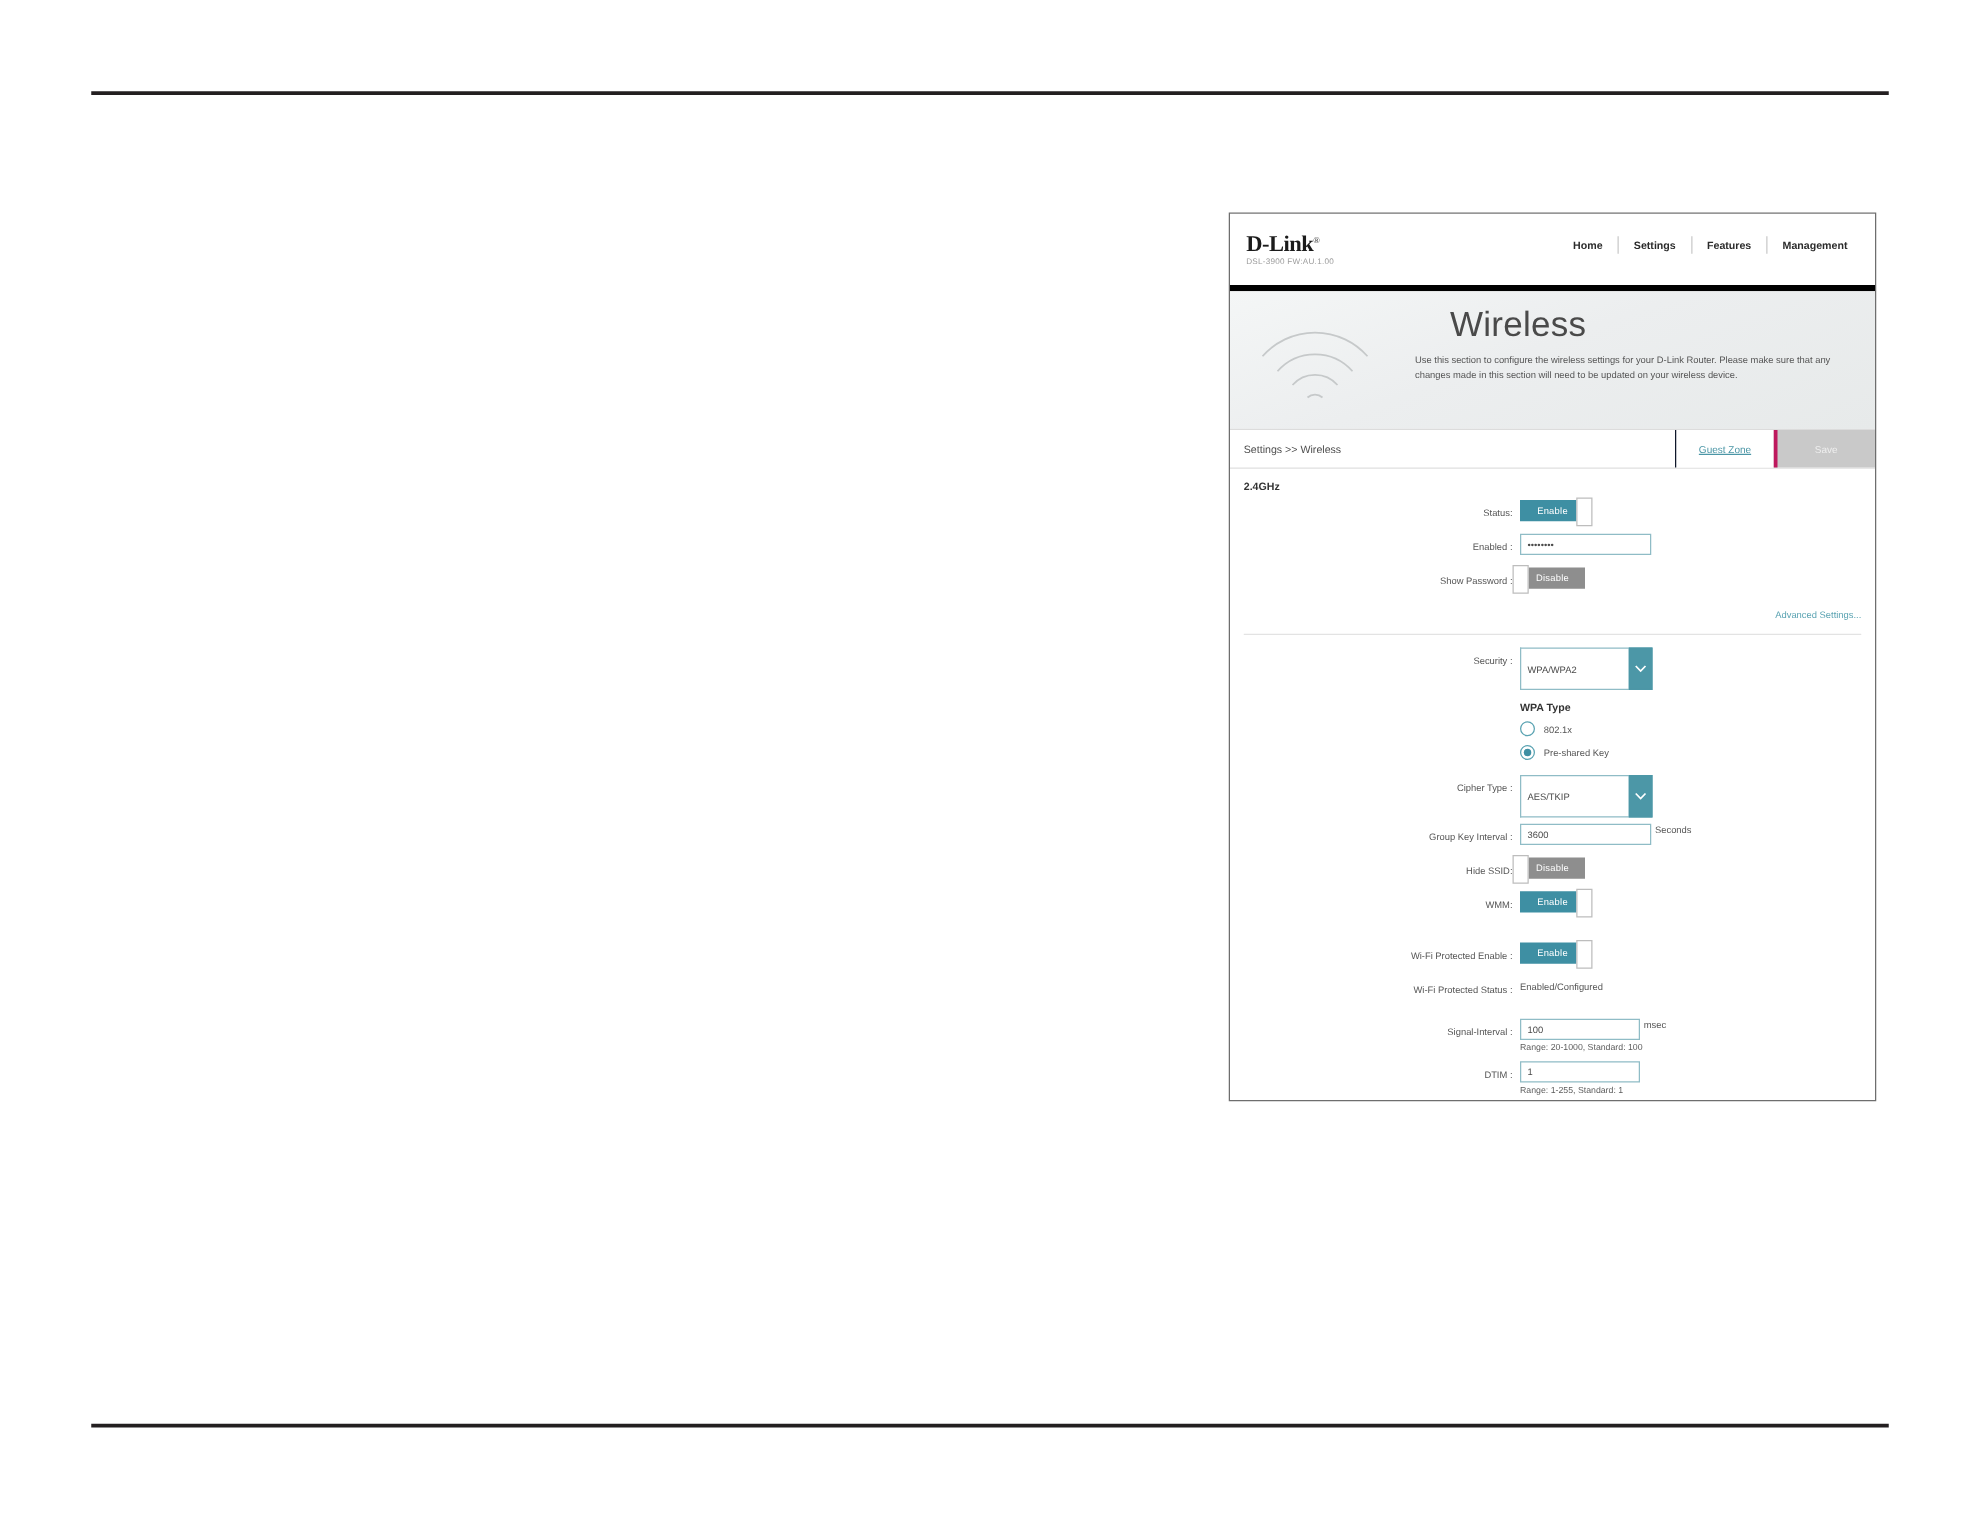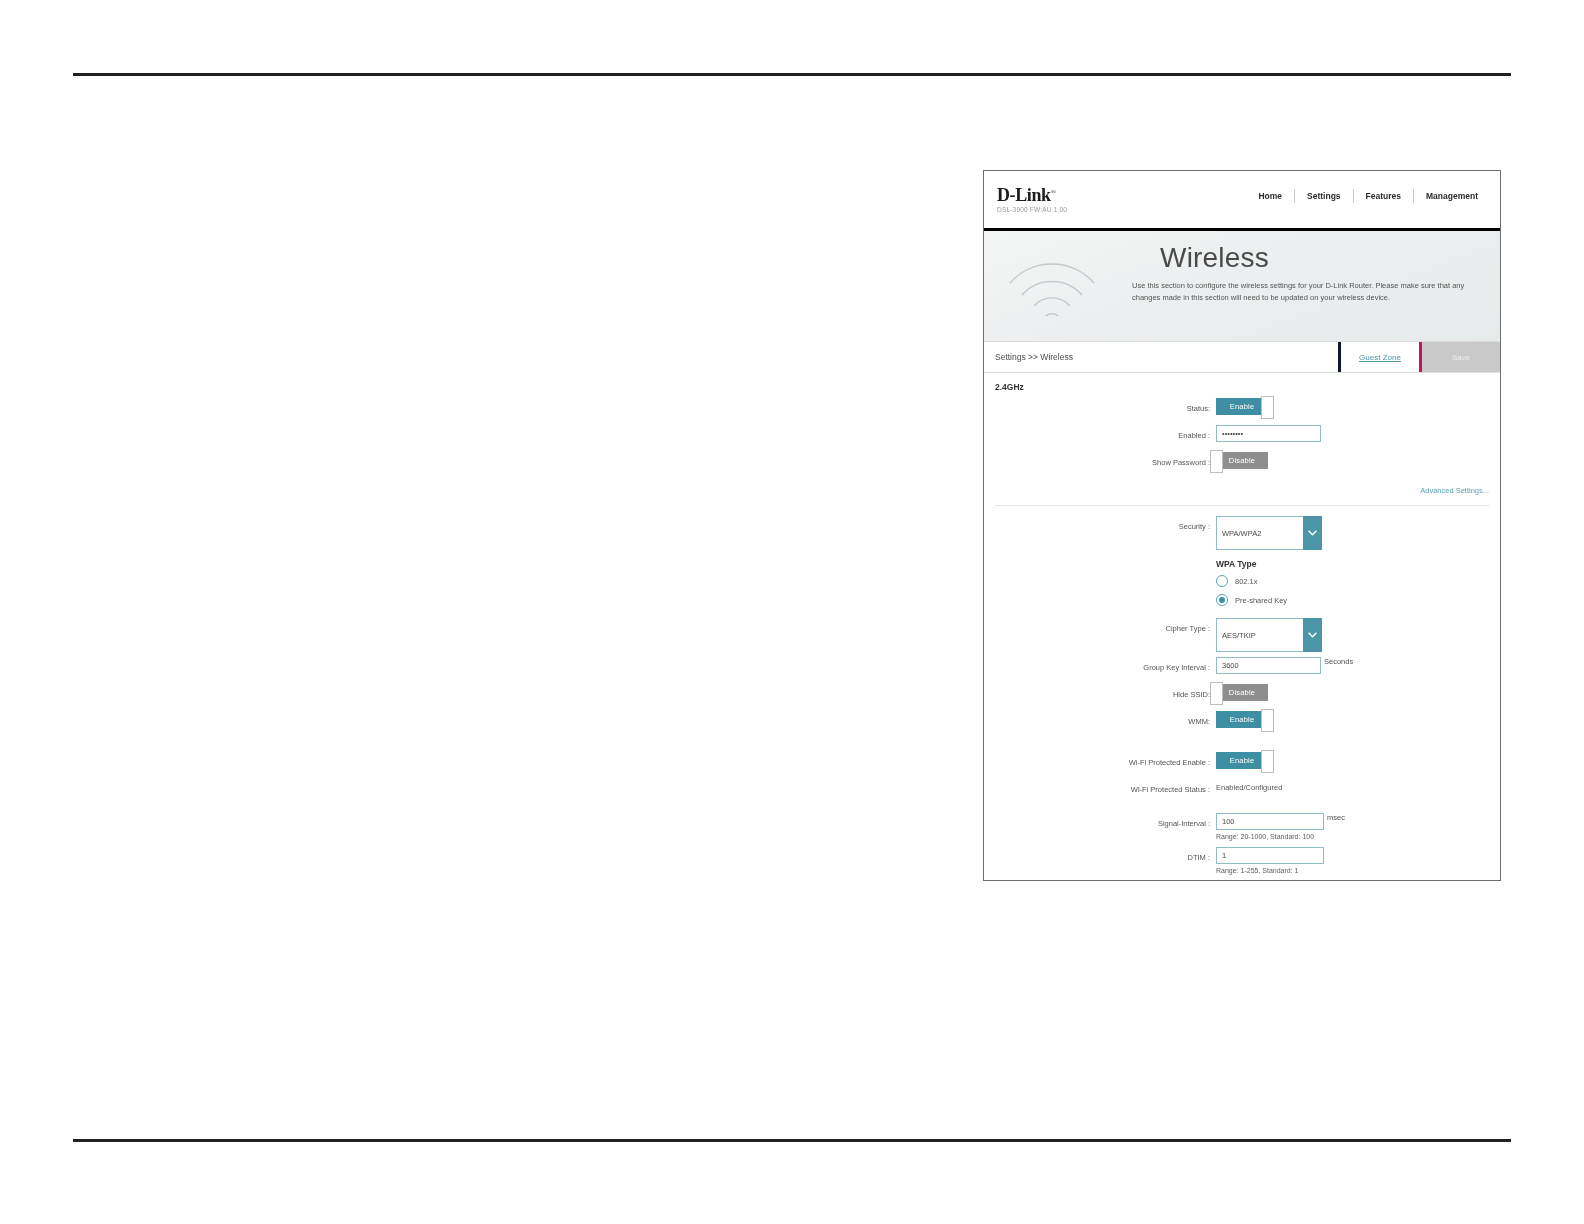--- a/index.html
+++ b/index.html
@@ -13,21 +13,21 @@
   .page-rule.top{top:73px;}
   .page-rule.bottom{top:1139px;}
 
   
   .router-window{
     position:absolute;left:983px;top:170px;width:516px;height:709px;
     background:#ffffff;border:1px solid #6e6e6e;overflow:hidden;
   }
 
   
-  .topbar{height:57px;position:relative;background:#ffffff;border-bottom:3px solid #000000;}
+  .topbar{height:57px;position:relative;background:#ffffff;border-bottom:5px solid #000000;}
   .brand{position:absolute;left:13px;top:12px;}
   .brand-logo{font-family:"Liberation Serif", serif;font-weight:bold;font-size:18px;letter-spacing:-0.4px;color:#1b1b1b;line-height:18px;}
   .brand-logo .tm{font-size:7px;vertical-align:super;font-weight:normal;}
   .brand-model{font-size:6.5px;color:#9b9b9b;letter-spacing:0.2px;margin-top:2px;line-height:8px;}
   .nav{position:absolute;right:10px;top:18px;display:flex;align-items:center;}
   .nav-item{font-size:8.5px;font-weight:bold;color:#2b2b2b;padding:0 12px;cursor:pointer;white-space:nowrap;}
   .nav-sep{width:1px;height:14px;background:#c9c9c9;}
 
   
   .hero{
@@ -38,21 +38,21 @@
   .hero-icon{position:absolute;left:18px;top:22px;width:100px;height:68px;}
   .hero-text{position:absolute;left:148px;top:12px;right:14px;}
   .hero-title{font-size:28px;font-weight:300;color:#4a4a4a;letter-spacing:0.2px;line-height:30px;margin-left:28px;}
   .hero-desc{font-size:7.5px;color:#555;line-height:11.5px;margin-top:7px;max-width:350px;}
 
   
   .crumbbar{height:30px;display:flex;align-items:stretch;border-bottom:1px solid #e0e0e0;background:#fff;}
   .crumb{flex:1;display:flex;align-items:center;padding-left:11px;font-size:8.5px;color:#4d4d4d;}
   .crumb-btn{
     width:78px;display:flex;align-items:center;justify-content:center;
-    font-size:8px;border-left:3px solid #0f172a;cursor:pointer;
+    font-size:8px;border-left:1px solid #0f172a;cursor:pointer;
   }
   .crumb-btn.link{color:#4b96a6;text-decoration:underline;background:#fff;}
   .crumb-btn.save{width:78px;background:#c9c9c9;color:#efefef;border-left:3px solid #be185d;}
 
   
   .panel{padding:0;}
   .section-title{font-size:8.5px;font-weight:bold;color:#333;padding:9px 0 6px 11px;}
 
   .row{display:flex;align-items:flex-start;min-height:22px;margin-bottom:5px;}
   .lbl{
@@ -74,21 +74,21 @@
   .toggle.on .knob{right:-6px;}
   .toggle.off .knob{left:-6px;}
 
   
   .tinput{
     height:17px;border:1px solid #8fbcc6;background:#fff;
     font-size:7.5px;color:#4a4a4a;padding:0 5px;display:flex;align-items:center;
     box-sizing:border-box;
   }
   .tinput.w105{width:105px;}
-  .tinput.w108{width:108px;}
+  .tinput.w108{width:96px;}
 
   
   .select{display:flex;align-items:stretch;height:34px;cursor:pointer;}
   .select .sbox{
     width:87px;border:1px solid #8fbcc6;border-right:none;background:#fff;
     display:flex;align-items:center;padding:0 5px;font-size:7.5px;color:#4a4a4a;box-sizing:border-box;
   }
   .select .sarrow{
     width:19px;background:#4c97a7;display:flex;align-items:center;justify-content:center;
     border:1px solid #4c97a7;box-sizing:border-box;

